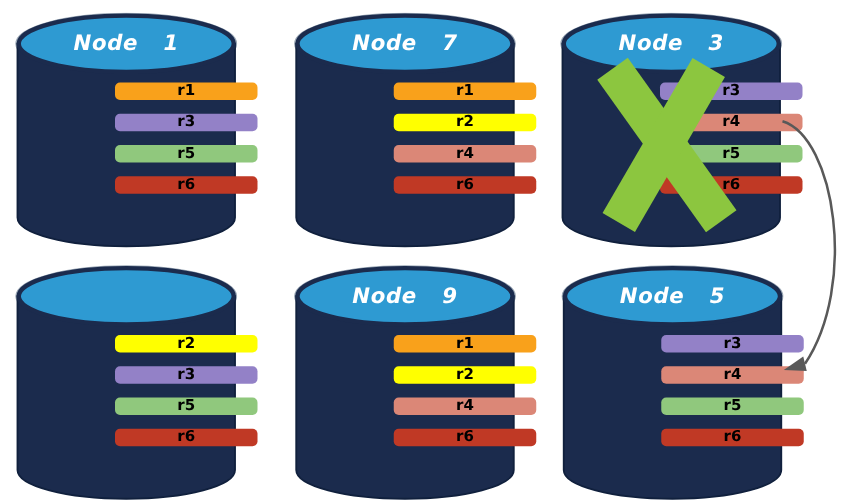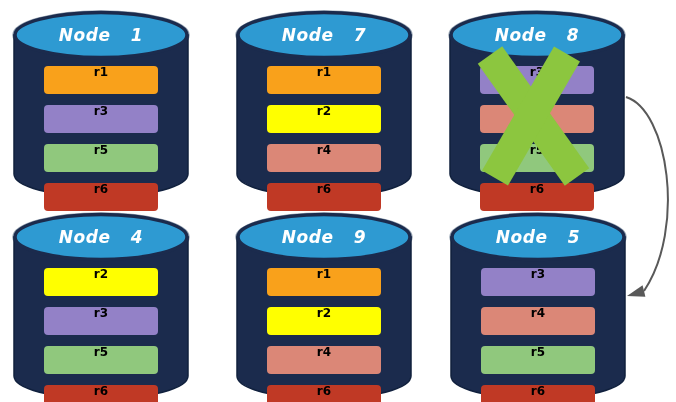--- a/index.html
+++ b/index.html
@@ -13,23 +13,24 @@
   .cyl-body { fill:var(--cylinder-body,#1B2B4D); stroke:var(--cylinder-outline,#10203D); stroke-width:1.5; }
   .cyl-rim  { fill:none; stroke:var(--cylinder-rim,#9AA7B5); stroke-width:1.5; }
   .cyl-top  { fill:var(--cylinder-top,#2E9AD2); stroke:var(--cylinder-body,#1B2B4D); stroke-width:3.5; }
   .node-title {
     position:absolute; left:0; top:15px; width:100%; text-align:center;
     color:var(--title-text,#FFFFFF); font-size:17px; font-weight:bold;
     word-spacing:14px; letter-spacing:0.5px;font-style:italic;
   }
   .bars { position:absolute; left:32px; top:56px; width:114px; }
   .bar {
-    width:114px; height:28px; border-radius:4px; margin-bottom:11px;
+    width:114px; height:14px; border-radius:4px; margin-bottom:11px;
     text-align:center; font-size:12px; font-weight:bold; line-height:12px;
     color:var(--replica-text,#000000);
+    margin-left:48px;
   }
   .overlay { position:absolute; left:0; top:0; width:676px; height:402px; z-index:10; pointer-events:none; }
   .xline { stroke:var(--failure-x,#8CC63F); stroke-width:30; stroke-linecap:butt; }
   .arrowpath { fill:none; stroke:var(--arrow,#595959); stroke-width:2; }
   .arrowhead { fill:var(--arrow,#595959); stroke:none; }
 </style>
 </head>
 <body>
 
 <div class="canvas">
@@ -63,36 +64,35 @@
       <div class="bar" style="background-color: rgb(192, 57, 37);">r6</div>
     </div>
   </div>
 
   <div class="node" style="left:448px;top:10px">
     <svg class="cyl" viewBox="0 0 178 190">
       <ellipse class="cyl-rim" cx="89" cy="25" rx="88" ry="24"></ellipse>
       <path class="cyl-body" d="M2,25 L2,164 A87,23 0 0 0 176,164 L176,25 Z"></path>
       <ellipse class="cyl-top" cx="89" cy="25" rx="86" ry="22.5"></ellipse>
     </svg>
-    <div class="node-title">Node 8</div>
+    <div class="node-title">Node 3</div>
     <div class="bars">
       <div class="bar" style="background-color: rgb(147, 129, 199);">r3</div>
       <div class="bar" style="background-color: rgb(219, 135, 119);">r4</div>
       <div class="bar" style="background-color: rgb(144, 200, 125);">r5</div>
       <div class="bar" style="background-color: rgb(192, 57, 37);">r6</div>
     </div>
   </div>
 
   <div class="node" style="left:12px;top:212px">
     <svg class="cyl" viewBox="0 0 178 190">
       <ellipse class="cyl-rim" cx="89" cy="25" rx="88" ry="24"></ellipse>
       <path class="cyl-body" d="M2,25 L2,164 A87,23 0 0 0 176,164 L176,25 Z"></path>
       <ellipse class="cyl-top" cx="89" cy="25" rx="86" ry="22.5"></ellipse>
     </svg>
-    <div class="node-title">Node 4</div>
     <div class="bars">
       <div class="bar" style="background-color: rgb(255, 255, 0);">r2</div>
       <div class="bar" style="background-color: rgb(147, 129, 199);">r3</div>
       <div class="bar" style="background-color: rgb(144, 200, 125);">r5</div>
       <div class="bar" style="background-color: rgb(192, 57, 37);">r6</div>
     </div>
   </div>
 
   <div class="node" style="left:235px;top:212px">
     <svg class="cyl" viewBox="0 0 178 190">

